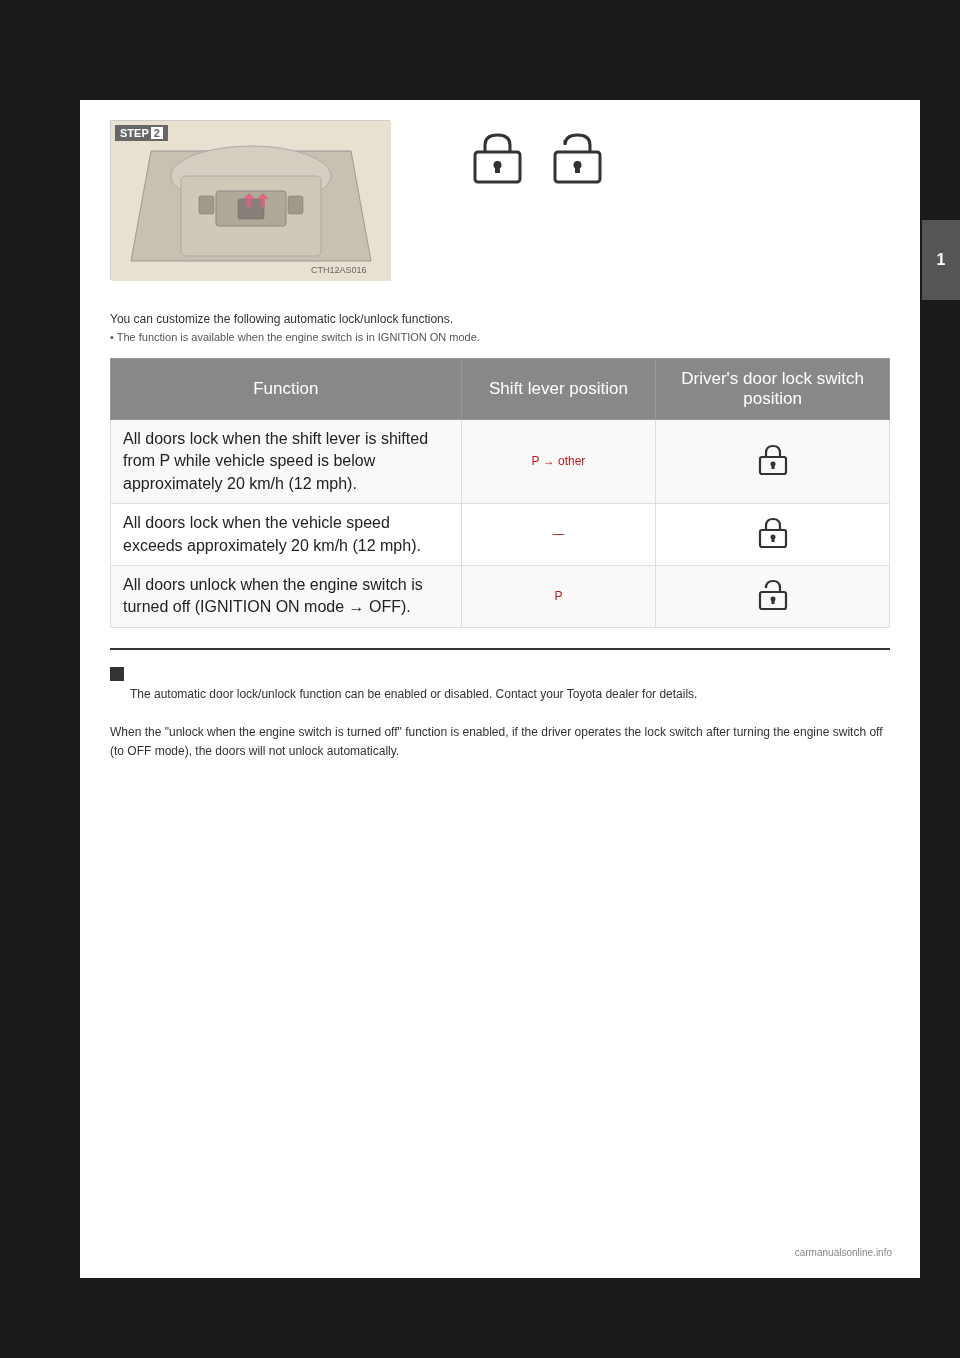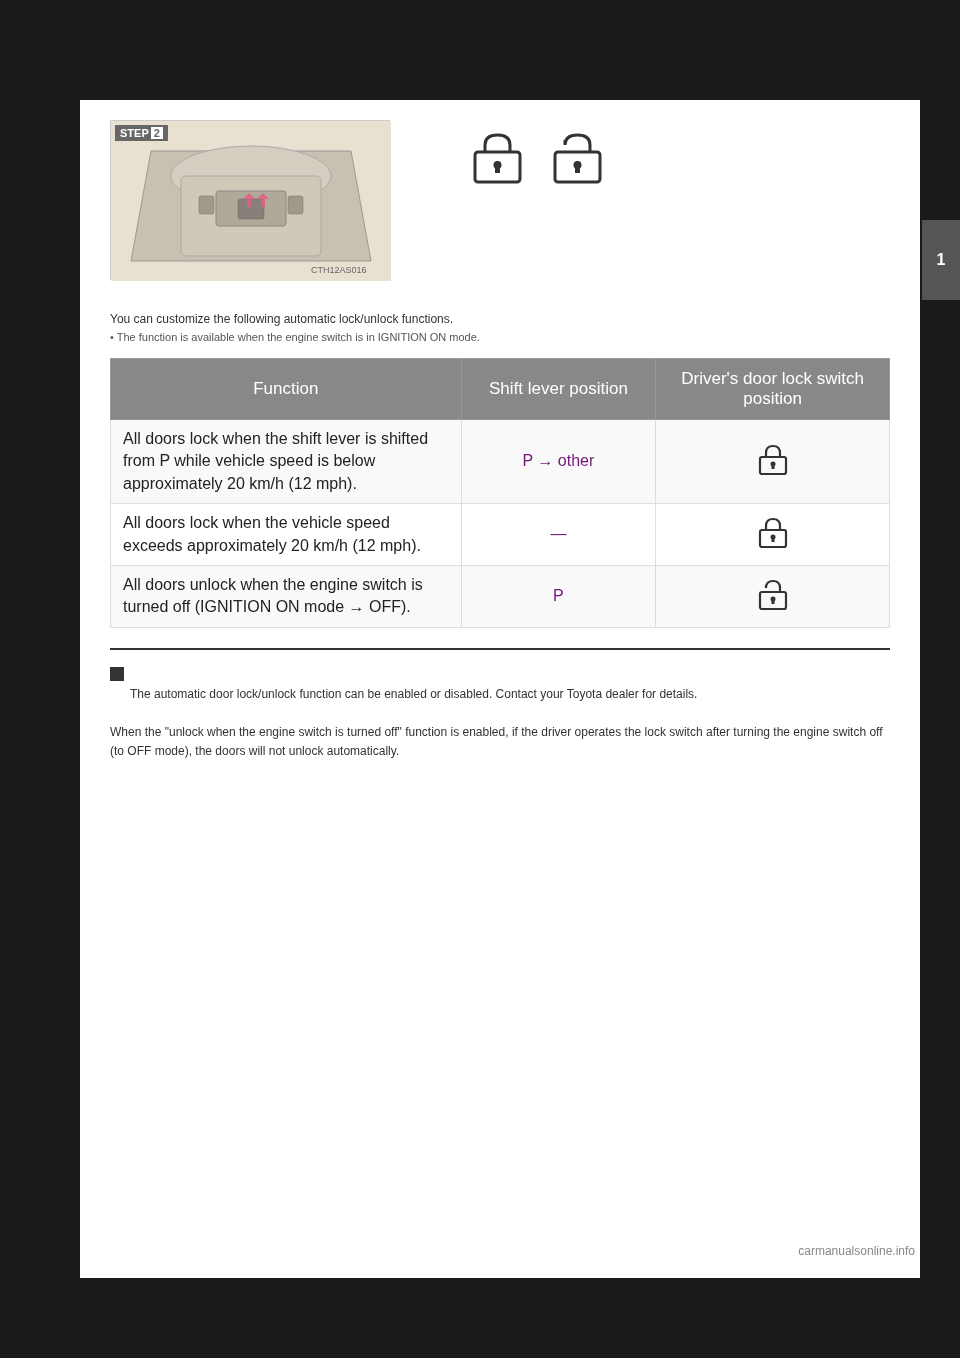--- a/index.html
+++ b/index.html
@@ -191,35 +191,35 @@
       font-size: 12px;
       color: #333333;
       line-height: 1.5;
       margin-left: 20px;
     }
 
     
     .footer-watermark {
       position: absolute;
       bottom: 20px;
-      right: 5px;
+      right: 28px;
       color: #888888;
-      font-size: 12px;
+      font-size: 10px;
     }
 
     
     .func-text {
       font-size: 16px;
       color: #222222;
       line-height: 1.4;
     }
 
     .shift-text {
-      font-size: 16px;
-      color: #701a75;
+      font-size: 12px;
+      color: #b91c1c;
       line-height: 1.4;
       text-align: right;
     }
   </style>
 </head>
 <body>
 
 <div class="page-container">
   <div class="content-area">
 

